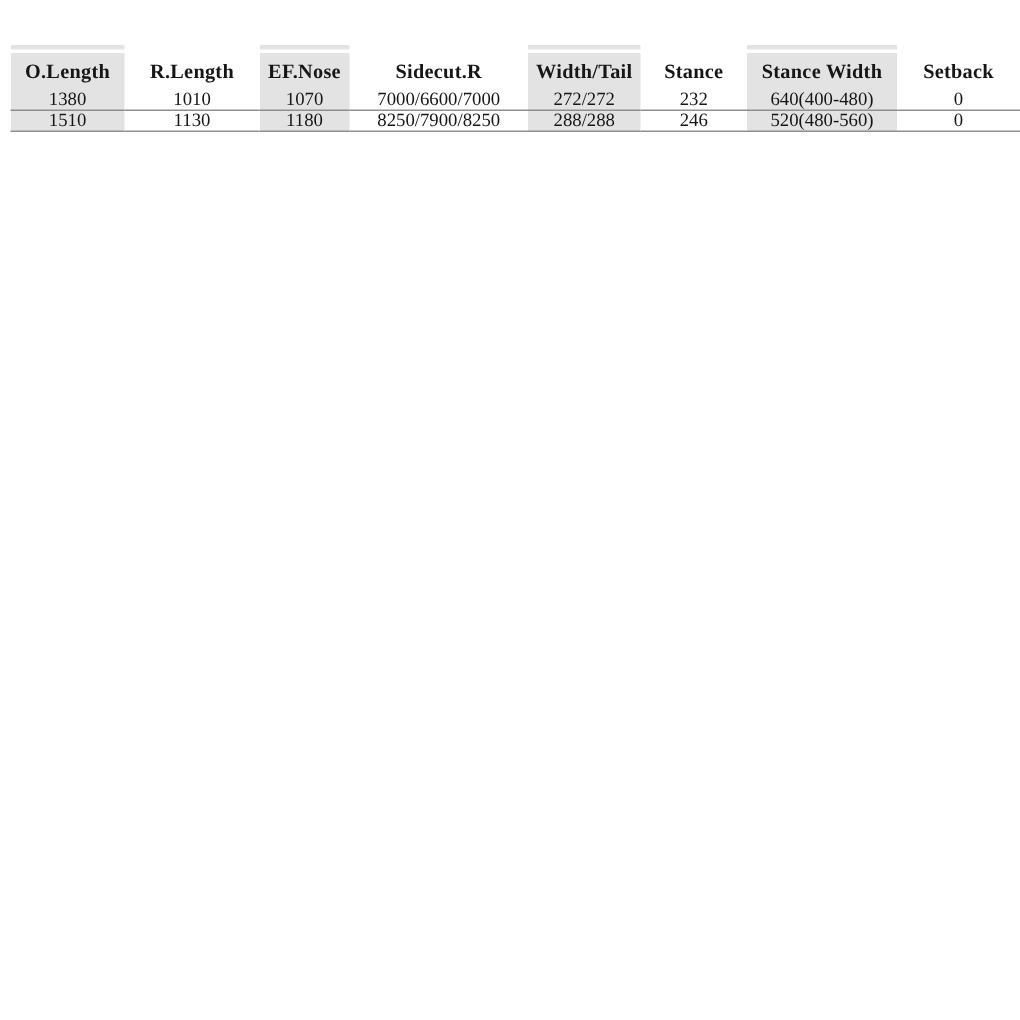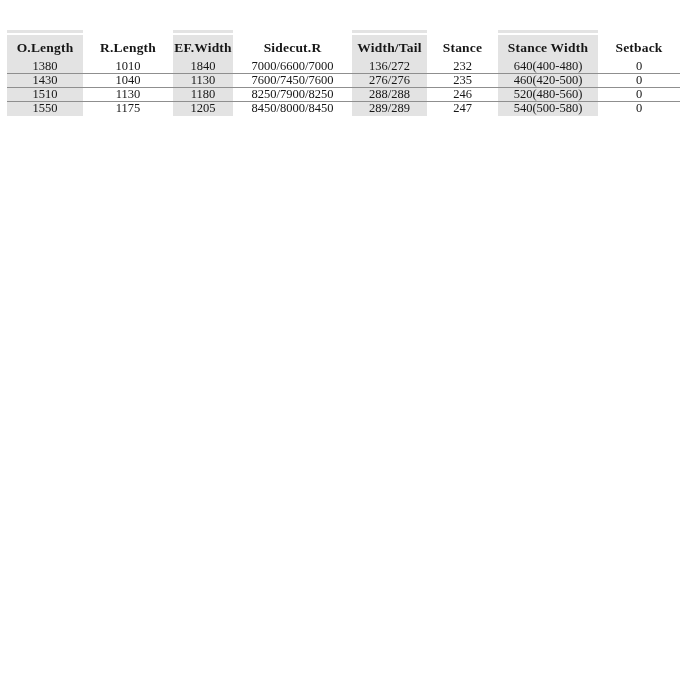--- a/index.html
+++ b/index.html
@@ -90,64 +90,44 @@
         <td></td>
         <td class="shade"></td>
         <td></td>
       </tr>
       <tr class="gap-row">
         <td colspan="8"></td>
       </tr>
       <tr class="header-row">
         <th class="shade">O.Length</th>
         <th>R.Length</th>
-        <th class="shade">EF.Width</th>
+        <th class="shade">EF.Nose</th>
         <th>Sidecut.R</th>
         <th class="shade">Width/Tail</th>
         <th>Stance</th>
         <th class="shade">Stance Width</th>
         <th>Setback</th>
       </tr>
     </thead>
     <tbody>
       <tr class="data-row sep">
         <td class="shade">1380</td>
         <td>1010</td>
-        <td class="shade">1840</td>
+        <td class="shade">1070</td>
         <td>7000/6600/7000</td>
-        <td class="shade">136/272</td>
+        <td class="shade">272/272</td>
         <td>232</td>
         <td class="shade">640(400-480)</td>
-        <td>0</td>
-      </tr>
-      <tr class="data-row sep">
-        <td class="shade">1430</td>
-        <td>1040</td>
-        <td class="shade">1130</td>
-        <td>7600/7450/7600</td>
-        <td class="shade">276/276</td>
-        <td>235</td>
-        <td class="shade">460(420-500)</td>
         <td>0</td>
       </tr>
       <tr class="data-row sep">
         <td class="shade">1510</td>
         <td>1130</td>
         <td class="shade">1180</td>
         <td>8250/7900/8250</td>
         <td class="shade">288/288</td>
         <td>246</td>
         <td class="shade">520(480-560)</td>
         <td>0</td>
       </tr>
-      <tr class="data-row last">
-        <td class="shade">1550</td>
-        <td>1175</td>
-        <td class="shade">1205</td>
-        <td>8450/8000/8450</td>
-        <td class="shade">289/289</td>
-        <td>247</td>
-        <td class="shade">540(500-580)</td>
-        <td>0</td>
-      </tr>
     </tbody>
   </table>
 </div>
 
 </body></html>

